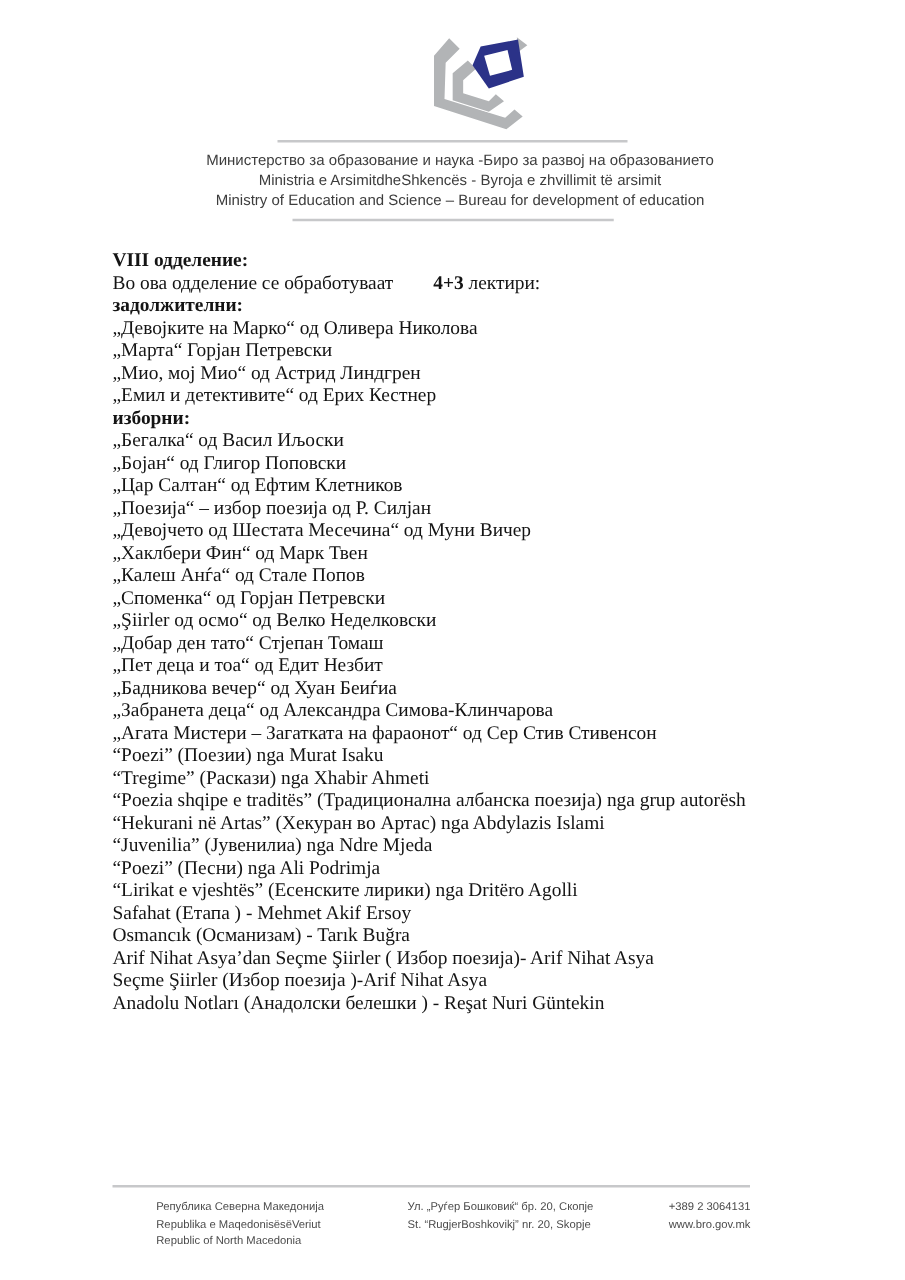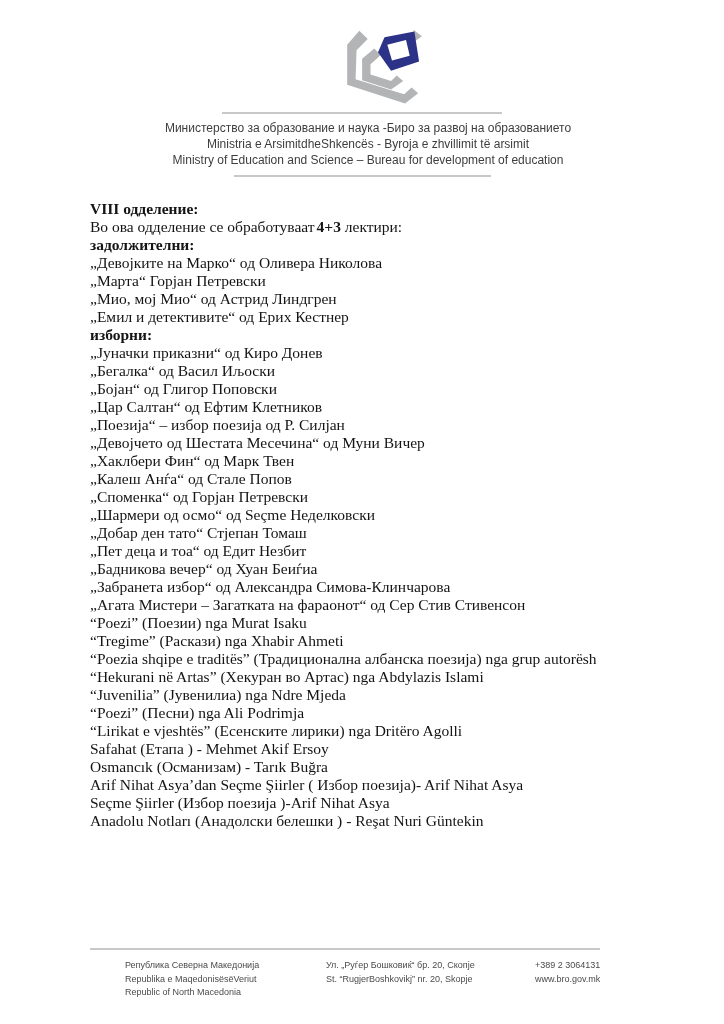--- a/index.html
+++ b/index.html
@@ -13,21 +13,21 @@
   .rule{height:2px;background:#c7c8ca;margin:0 auto;}
   .rule-top{width:280px;margin-top:2px;}
   .rule-bottom{width:257px;margin-top:7px;}
   .org{margin-top:6px;font-family:"Liberation Sans",sans-serif;font-size:12px;line-height:16px;color:#3d3d3d;transform:translateX(6px);}
 
   
   .content{position:absolute;top:200px;left:90px;right:55px;font-size:15.5px;line-height:18px;color:#141414;}
   .line{white-space:nowrap;}
   .bold{font-weight:bold;font-family:Liberation Serif, serif;}
   .section{margin-top:0;}
-  .count{font-weight:bold;margin-left:2px;}
+  .count{font-weight:bold;margin-left:32px;}
 
   
   .footer-rule{position:absolute;top:948px;left:90px;width:510px;height:2px;background:#c7c8ca;}
   .footer{position:absolute;top:959px;left:0;width:724px;font-family:"Liberation Sans",sans-serif;font-size:9px;line-height:13.5px;color:#4b4b4b;}
   .fcol{position:absolute;top:0;}
   .fcol1{left:125px;}
   .fcol2{left:326px;}
   .fcol3{left:535px;}
 </style>
 </head>
@@ -67,34 +67,33 @@
     <div class="section">
       <div class="line bold">задолжителни:</div>
       <div class="line">„Девојките на Марко“ од Оливера Николова</div>
       <div class="line">„Марта“ Горјан Петревски</div>
       <div class="line">„Мио, мој Мио“ од Астрид Линдгрен</div>
       <div class="line">„Емил и детективите“ од Ерих Кестнер</div>
     </div>
 
     <div class="section">
       <div class="line bold">изборни:</div>
-      <div class="line">„Јуначки приказни“ од Киро Донев</div>
       <div class="line">„Бегалка“ од Васил Иљоски</div>
       <div class="line">„Бојан“ од Глигор Поповски</div>
       <div class="line">„Цар Салтан“ од Ефтим Клетников</div>
       <div class="line">„Поезија“ – избор поезија од Р. Силјан</div>
       <div class="line">„Девојчето од Шестата Месечина“ од Муни Вичер</div>
       <div class="line">„Хаклбери Фин“ од Марк Твен</div>
       <div class="line">„Калеш Анѓа“ од Стале Попов</div>
       <div class="line">„Споменка“ од Горјан Петревски</div>
-      <div class="line">„Шармери од осмо“ од Seçme Неделковски</div>
+      <div class="line">„Şiirler од осмо“ од Велко Неделковски</div>
       <div class="line">„Добар ден тато“ Стјепан Томаш</div>
       <div class="line">„Пет деца и тоа“ од Едит Незбит</div>
       <div class="line">„Бадникова вечер“ од Хуан Беиѓиа</div>
-      <div class="line">„Забранета избор“ од Александра Симова-Клинчарова</div>
+      <div class="line">„Забранета деца“ од Александра Симова-Клинчарова</div>
       <div class="line">„Агата Мистери – Загатката на фараонот“ од Сер Стив Стивенсон</div>
     </div>
 
     <div class="section">
       <div class="line">“Poezi” (Поезии) nga Murat Isaku</div>
       <div class="line">“Tregime” (Раскази) nga Xhabir Ahmeti</div>
       <div class="line">“Poezia shqipe e traditës” (Традиционална албанска поезија) nga grup autorësh</div>
       <div class="line">“Hekurani në Artas” (Хекуран во Артас) nga Abdylazis Islami</div>
       <div class="line">“Juvenilia” (Јувенилиа) nga Ndre Mjeda</div>
       <div class="line">“Poezi” (Песни) nga Ali Podrimja</div>

